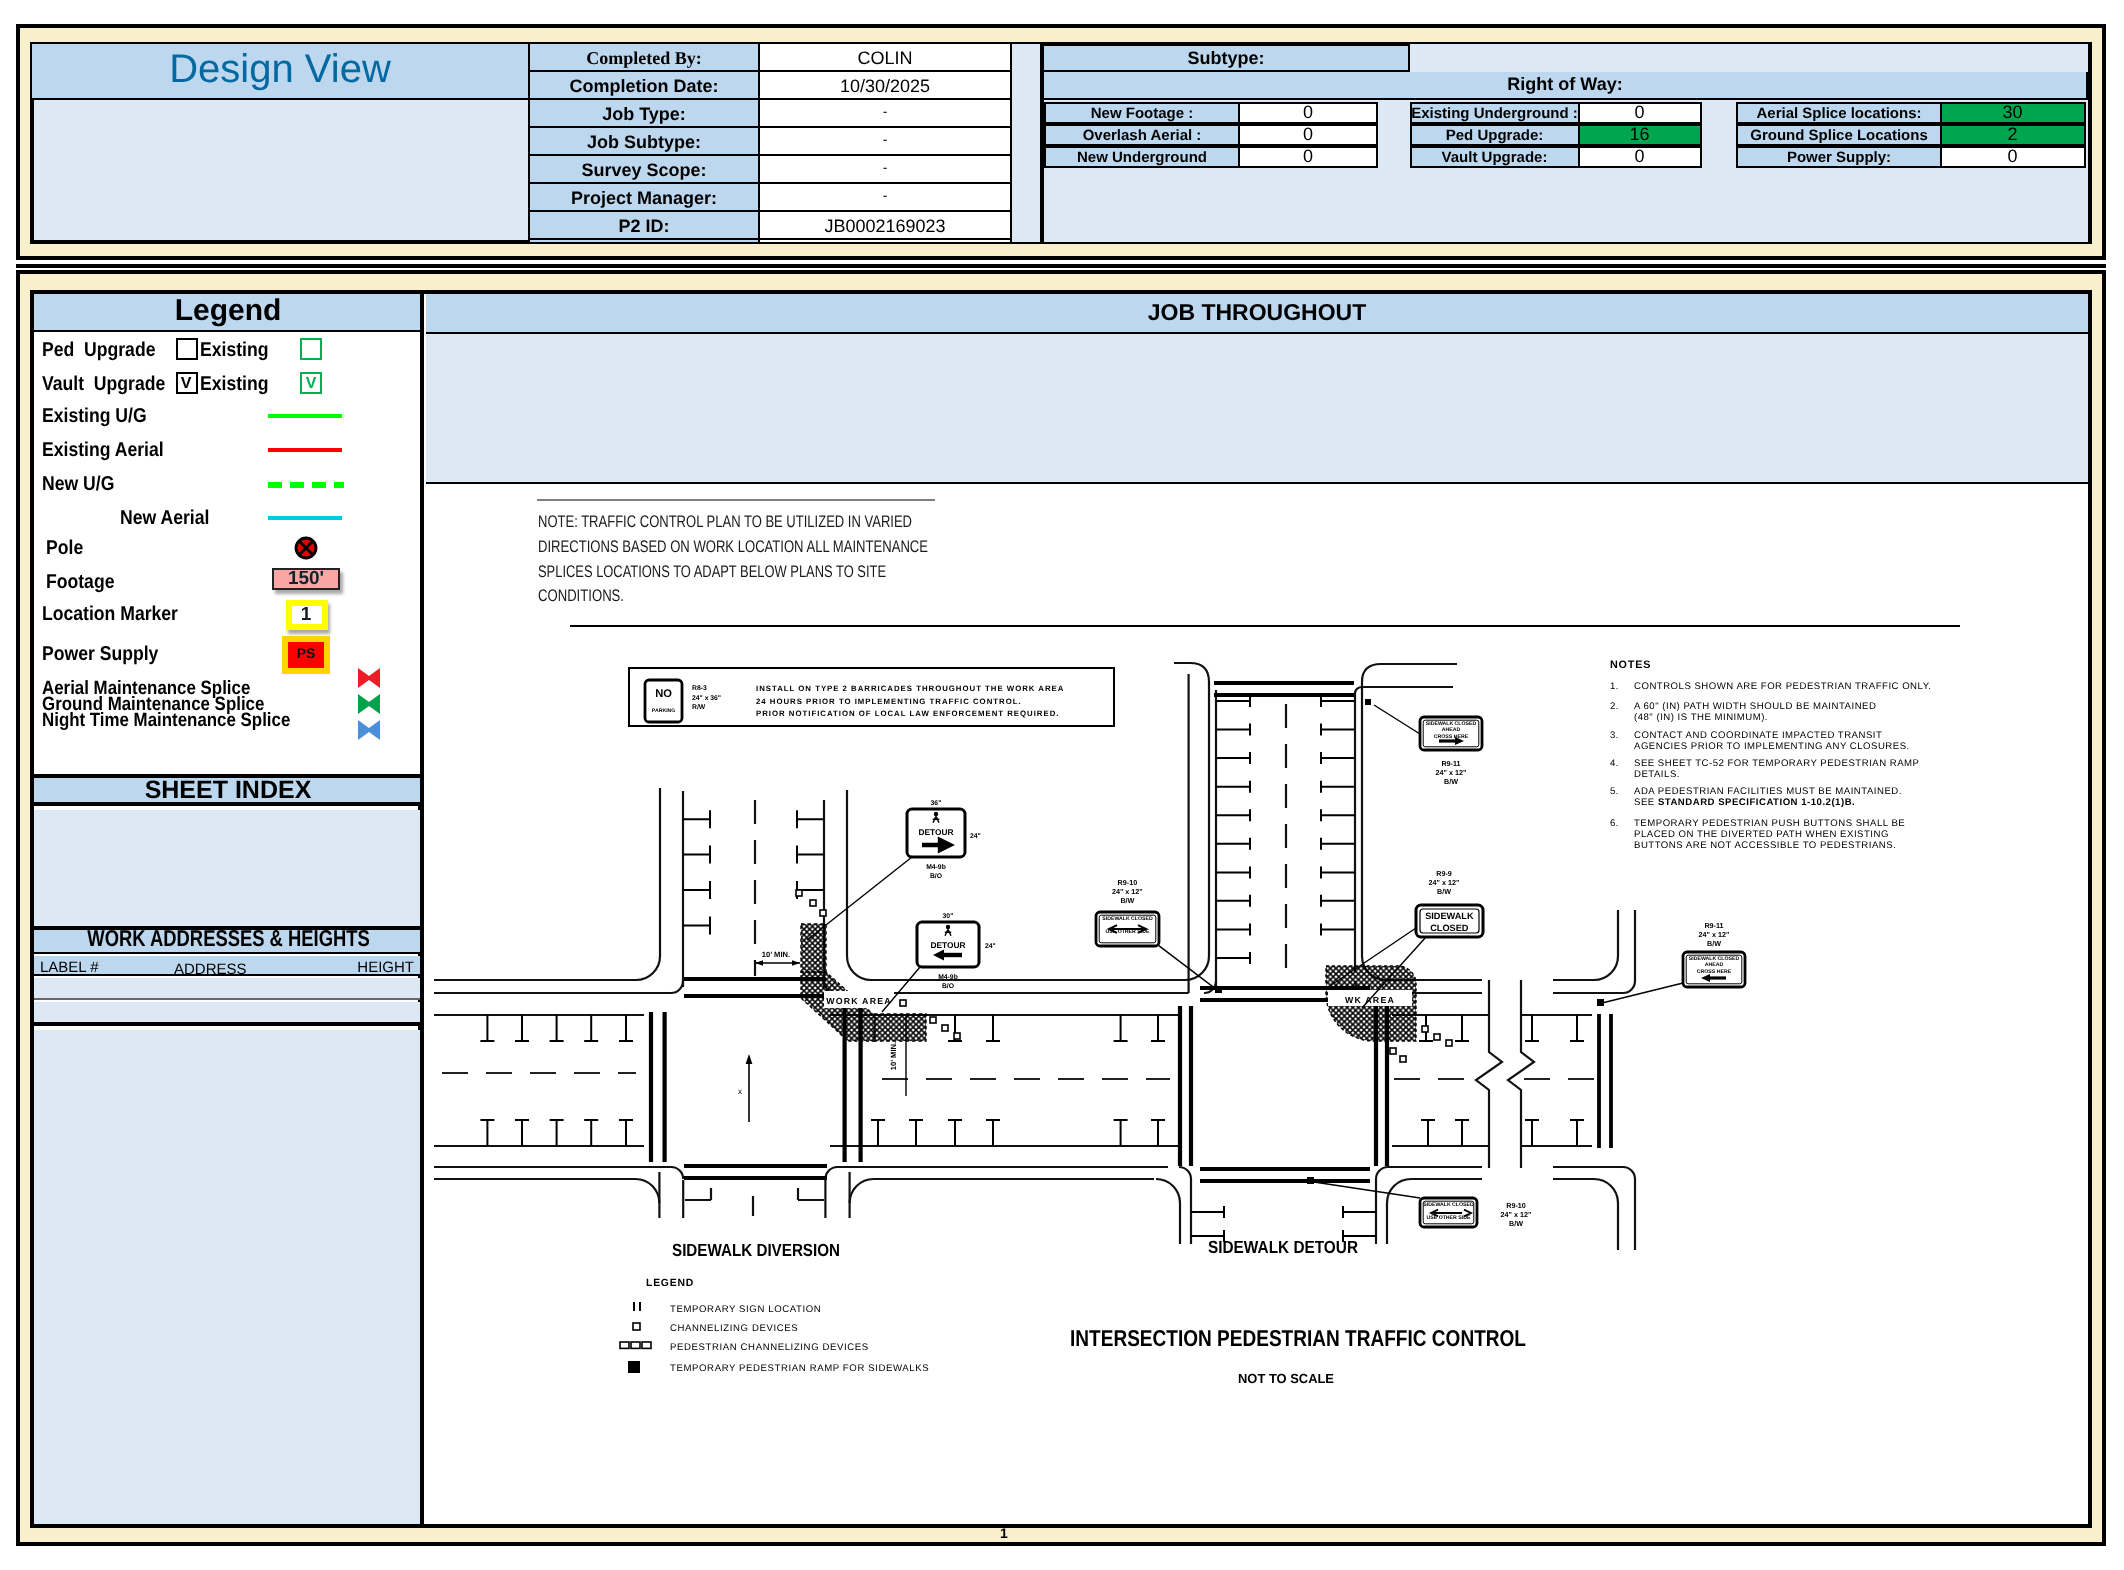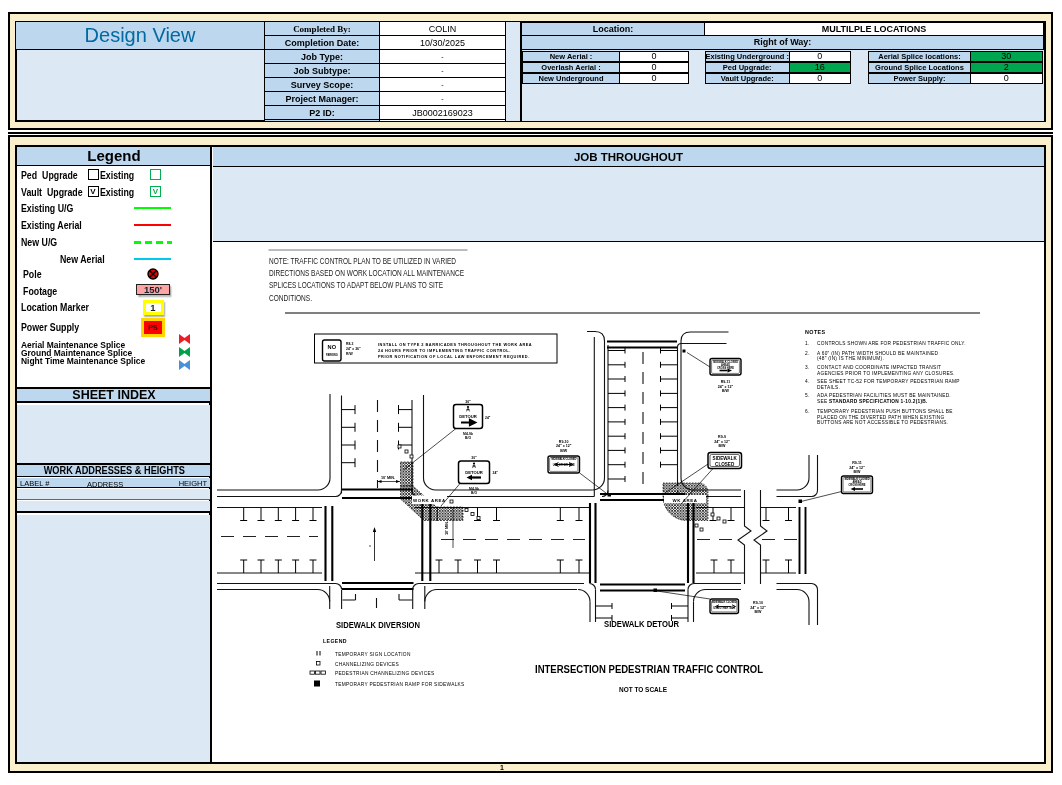--- a/index.html
+++ b/index.html
@@ -72,26 +72,25 @@
   <div class="abs" style="left:116px;top:84.3px;width:126px;height:14.2px;background:#fff;border-right:1.5px solid #000;border-bottom:1.5px solid #000;font-weight:normal;">
         <div class="ctr" style="width:100%;height:100%;">JB0002169023</div>
       </div>
 </div>
 
 <div class="abs dce" style="left:506px;top:22px;width:16px;height:99px;border-right:2px solid #000;"></div>
 
 <div class="abs dce" style="left:522px;top:22px;width:522px;height:99px;"></div>
 <div class="abs" style="left:522px;top:22px;width:522px;height:99px;">
 
-  <div class="abs bdd ctr" style="left:0;top:0;width:183px;height:13.7px;border:1.5px solid #000;border-left:none;font-weight:bold;font-size:9px;">Location:</div>
-  <div class="abs ctr" style="left:183px;top:0;width:339px;height:13.7px;background:#fff;border:1.5px solid #000;border-left:none;font-weight:bold;font-size:9px;">MULTILPLE LOCATIONS</div>
+  <div class="abs bdd ctr" style="left:0;top:0;width:183px;height:13.7px;border:1.5px solid #000;border-left:none;font-weight:bold;font-size:9px;">Subtype:</div>
 
   <div class="abs bdd ctr" style="left:0;top:13.7px;width:522px;height:14.2px;border-bottom:1.5px solid #000;border-right:1.5px solid #000;font-weight:bold;font-size:9px;">Right of Way:</div>
 
-  <div class="abs bdd ctr lb1" style="left:0;top:28.6px;width:98px;height:11.1px;">New Aerial :</div>
+  <div class="abs bdd ctr lb1" style="left:0;top:28.6px;width:98px;height:11.1px;">New Footage :</div>
   <div class="abs ctr vw1" style="left:98px;top:28.6px;width:69px;height:11.1px;">0</div>
   <div class="abs bdd ctr lb1" style="left:0;top:39.7px;width:98px;height:11.1px;">Overlash Aerial :</div>
   <div class="abs ctr vw1" style="left:98px;top:39.7px;width:69px;height:11.1px;">0</div>
   <div class="abs bdd ctr lb1" style="left:0;top:50.8px;width:98px;height:11.1px;">New Underground</div>
   <div class="abs ctr vw1" style="left:98px;top:50.8px;width:69px;height:11.1px;">0</div>
 
   <div class="abs bdd ctr lb1" style="left:182.5px;top:28.6px;width:85.5px;height:11.1px;">Existing Underground :</div>
   <div class="abs ctr vw1" style="left:268px;top:28.6px;width:60.5px;height:11.1px;">0</div>
   <div class="abs bdd ctr lb1" style="left:182.5px;top:39.7px;width:85.5px;height:11.1px;">Ped Upgrade:</div>
   <div class="abs ctr vw1" style="left:268px;top:39.7px;width:60.5px;height:11.1px;background:#00a550;">16</div>

